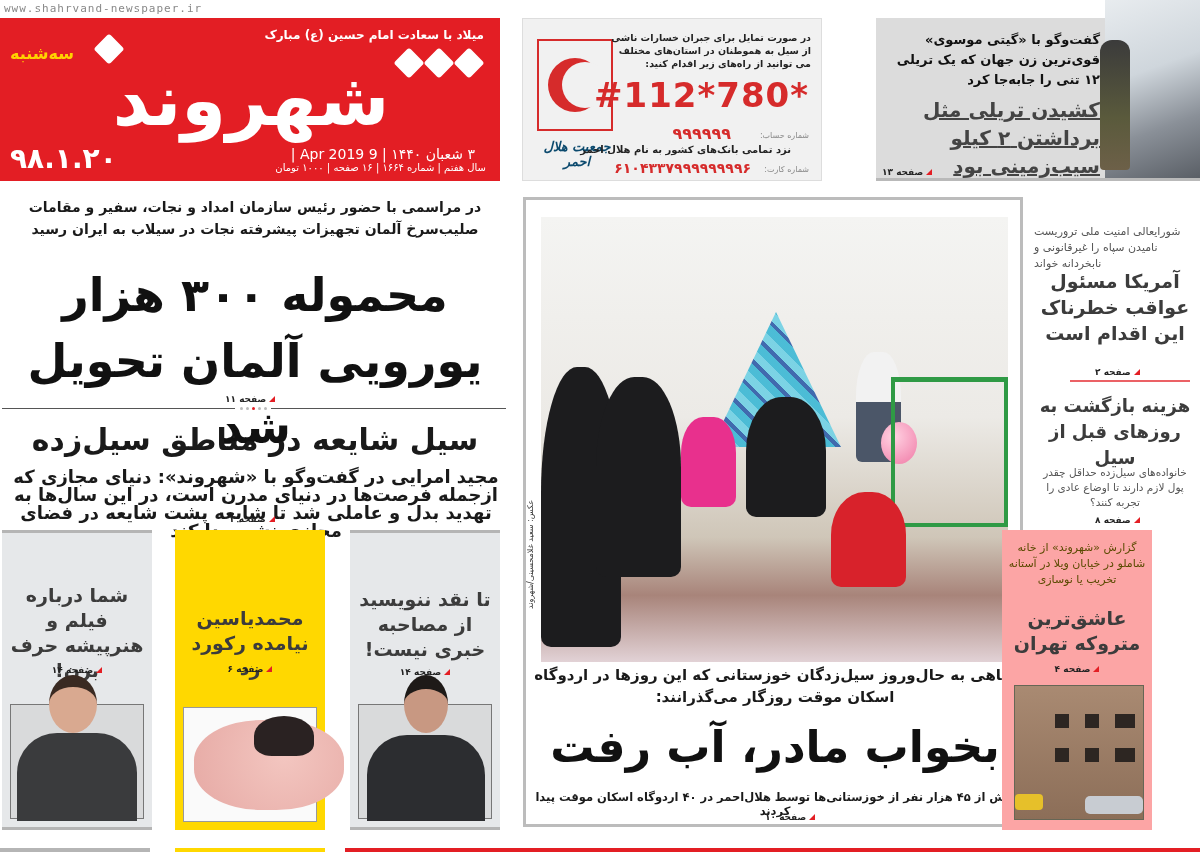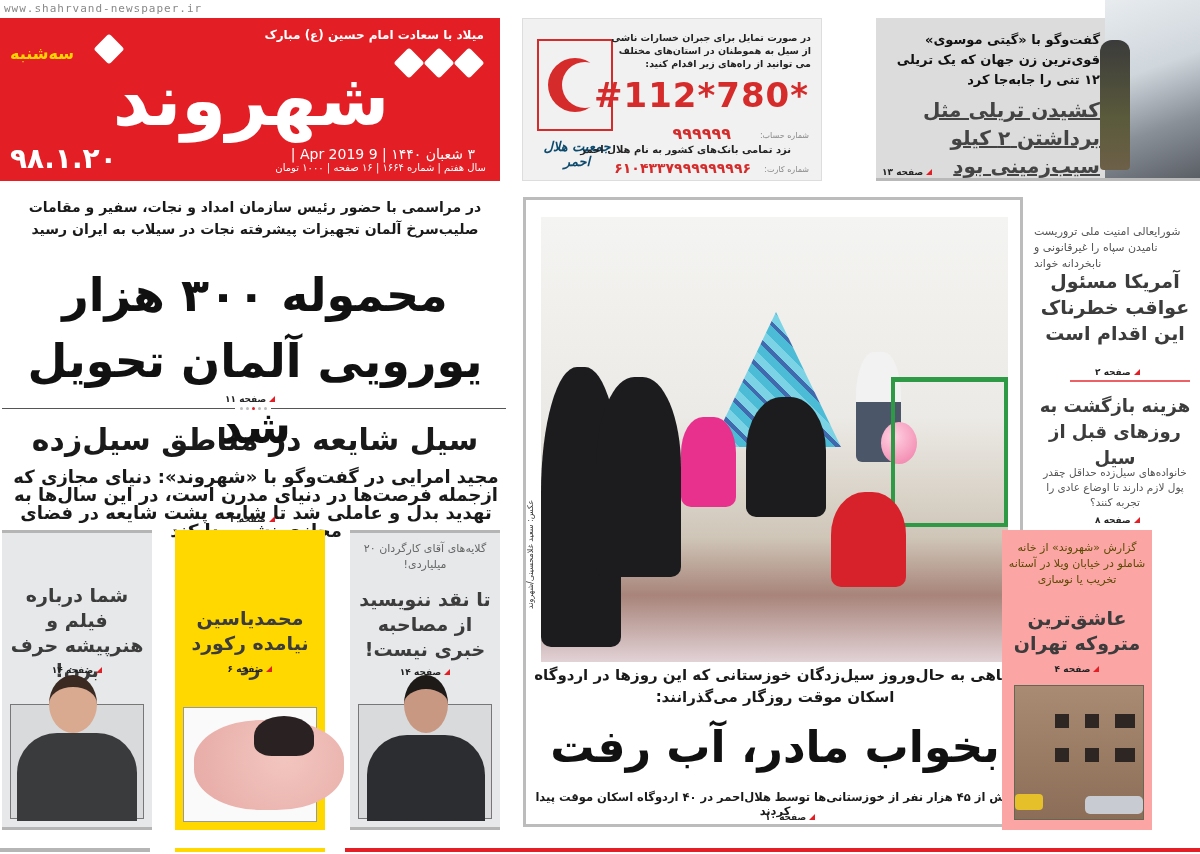--- a/index.html
+++ b/index.html
@@ -171,21 +171,20 @@
 <div class="abs teaser yellow" style="left:175px;">
   <div class="t-head" style="top:76px;">محمدیاسین نیامده رکورد زد</div>
   <div class="t-ref page-ref" style="top:134px;"><span class="tri"></span><span>صفحه ۶</span></div>
   <div class="t-photo" style="background:#fafafa;border-color:#999;">
     <div class="face" style="left:10px;top:12px;width:150px;height:90px;background:radial-gradient(circle at 60% 40%, #f3c6c0, #e6a9a4);border-radius:45%;"></div>
     <div class="face" style="left:70px;top:8px;width:60px;height:40px;background:#2a2222;border-radius:50% 50% 30% 30%;"></div>
   </div>
 </div>
 
 <div class="abs teaser gray" style="left:350px;">
-  <div class="t-kicker">گلایه‌های آقای کارگردان ۲۰ میلیاردی!</div>
   <div class="t-head" style="top:54px;">تا نقد ننویسید از مصاحبه خبری نیست!</div>
   <div class="t-ref page-ref" style="top:134px;"><span class="tri"></span><span>صفحه ۱۴</span></div>
   <div class="t-photo">
     <div class="face" style="left:45px;top:-30px;width:44px;height:58px;background:#c89882;border-top:14px solid #1e1a18;"></div>
     <div class="suit" style="left:8px;top:30px;width:118px;height:86px;background:#2c2d30;"></div>
   </div>
 </div>
 
 <div class="abs photo-frame"></div>
 <div class="abs main-photo">

